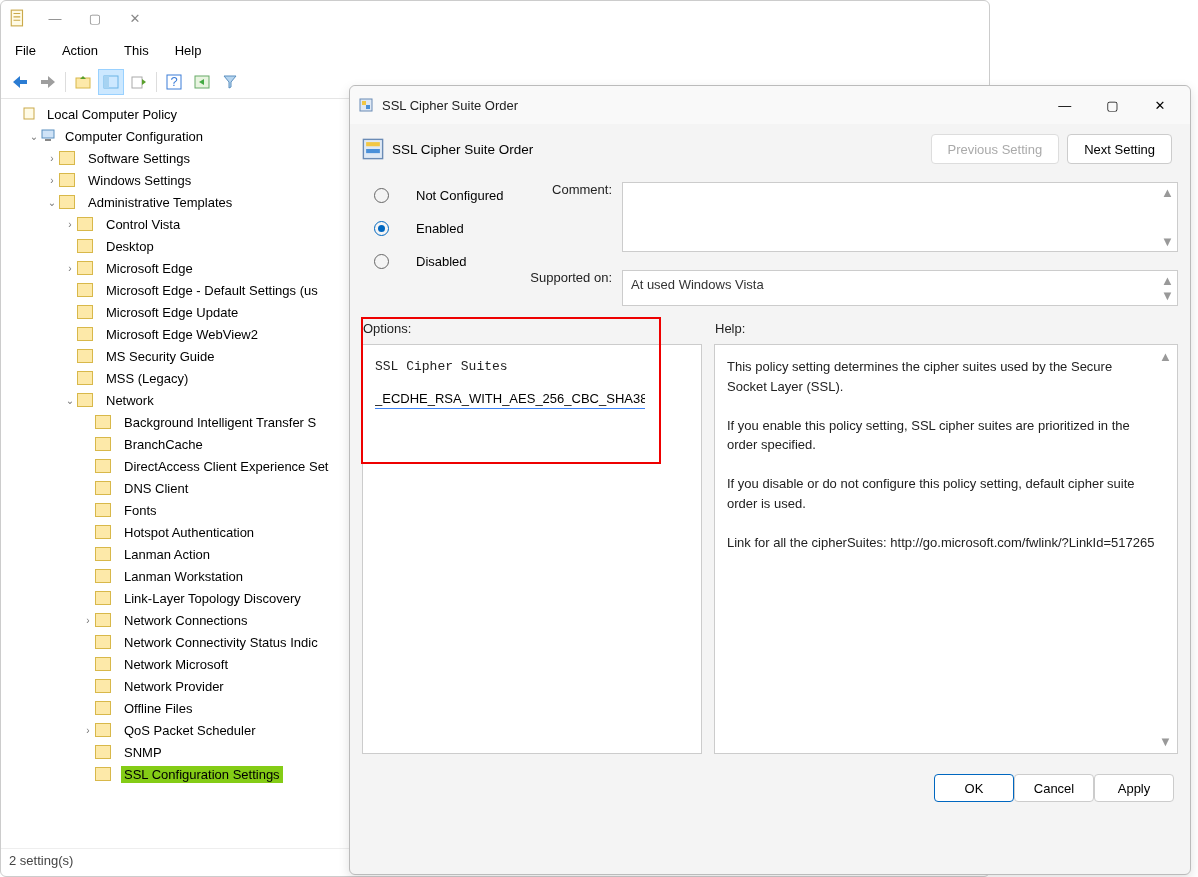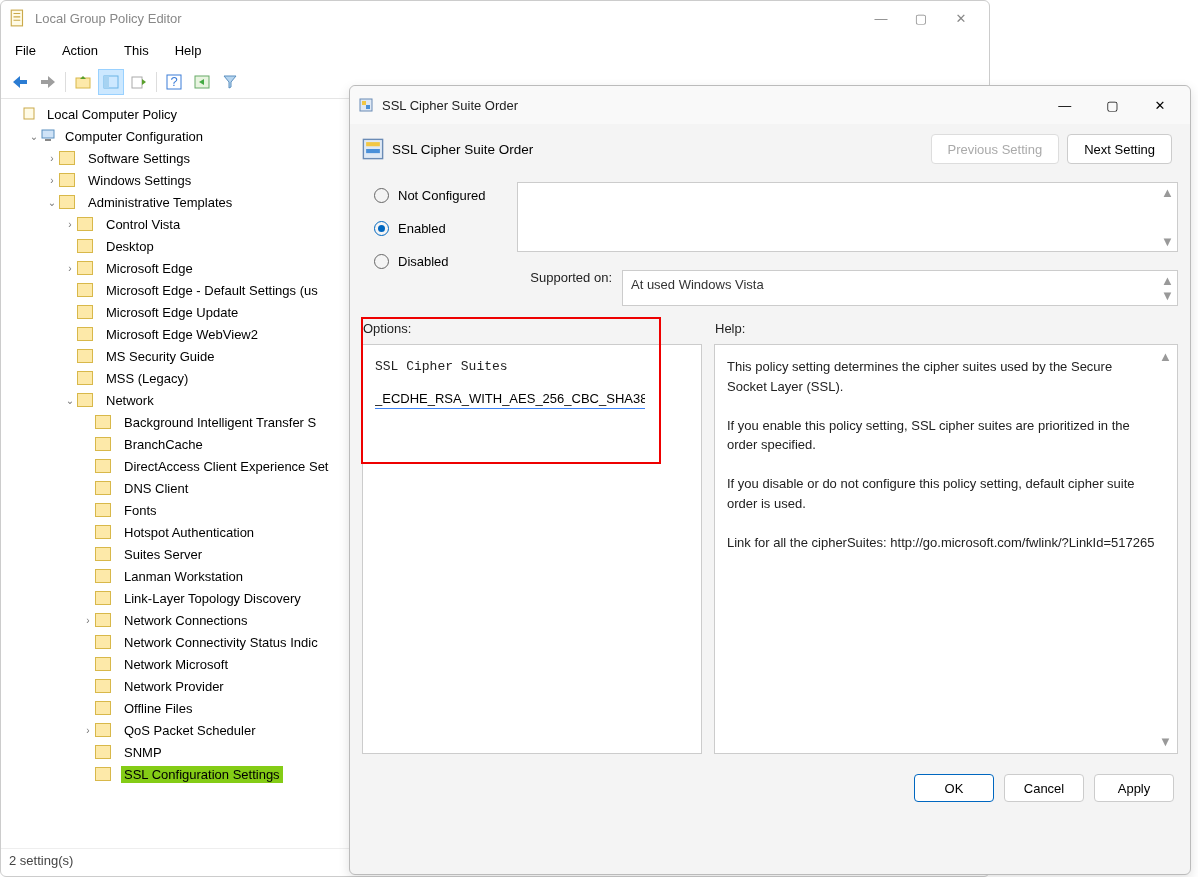--- a/index.html
+++ b/index.html
@@ -35,56 +35,55 @@
 .dialog { position: absolute; left: 349px; top: 85px; width: 842px; height: 790px; border: 1px solid #bbb; border-radius: 6px; background: #f4f4f4; box-shadow: 0 4px 12px rgba(0,0,0,.12); }
 .dtitle { height: 38px; display: flex; align-items: center; padding: 0 8px; background: #f9f9f9; border-radius: 6px 6px 0 0; }
 .dtitle .title { flex: 1; margin-left: 8px; color: #222; }
 .dctrl span { width: 44px; height: 32px; display: inline-flex; align-items: center; justify-content: center; }
 .dheader { display: flex; align-items: center; padding: 10px 18px 18px 12px; }
 .dheader .title { flex:1; font-size: 13.5px; margin-left: 8px; }
 .dheader .navbtn { height: 30px; padding: 0 16px; border: 1px solid #ccc; border-radius: 4px; background: #fff; margin-left: 8px; }
 .dheader .navbtn.disabled { color: #aaa; border-color: #ddd; }
 
 .radios { display: flex; flex-direction: column; gap: 18px; padding: 6px 12px; width: 155px; }
-.radio { display: flex; gap: 9px; }
+.radio { display: flex; gap: 27px; }
 .rcircle { width: 15px; height: 15px; border: 1px solid #666; border-radius: 50%; position: relative; }
 .radio.sel .rcircle { border-color: #0067c0; }
 .radio.sel .rcircle::after { content:""; position:absolute; left:3px; top:3px; width:7px; height:7px; background:#0067c0; border-radius:50%; }
 
 .dmid { display: flex; padding: 0 12px 12px 12px; }
 .lblcol { width: 105px; text-align: right; padding-right: 10px; color: #222; }
 .commentbox { flex:1; height: 70px; border:1px solid #ccc; background:#fff; position:relative; }
 .supportbox { flex:1; height: 36px; border:1px solid #ccc; background:#fff; padding: 6px 8px; color:#333; position:relative; }
 .sbar { position:absolute; right:2px; width: 14px; display:flex; flex-direction:column; justify-content:space-between; color:#999; font-size:10px; }
 
 .panes { display:flex; padding: 0 12px 12px 12px; gap: 12px; }
 .pane { border:1px solid #ccc; background:#fff; height: 410px; position: relative; }
 .pane.left { width: 340px; }
 .pane.right { flex:1; }
 .pane .hdr { position:absolute; top:-24px; left:0; color:#222; }
 .pane .content { padding: 12px; color:#222; line-height: 1.5; }
 .ssl-input { width: 270px; border: none; border-bottom: 1px solid #3b82f6; font-family: inherit; font-size: 13px; padding: 2px 0; color:#000; outline:none; }
 .highlight-box { position:absolute; left:-2px; top:-28px; width: 300px; height: 147px; border: 2px solid #e00; pointer-events:none; }
 
-.dbuttons { display:flex; justify-content:flex-end; gap: 10px; padding: 8px 16px 14px; }
+.dbuttons { display:flex; justify-content:flex-end; gap: 0; padding: 8px 16px 14px; }
 .dbuttons button { height: 28px; width: 80px; border:1px solid #ccc; border-radius:4px; background:#fff; }
 .dbuttons button.primary { border-color: #0067c0; }
 
 .shield-ico { width:16px; height:16px; }
 </style>
 </head>
 <body>
 
 <div class="main-window">
   <div class="titlebar">
     <svg class="icon" viewBox="0 0 16 16">
         <rect x="2" y="1" width="10" height="14" fill="#fffbe6" stroke="#caa94a"></rect>
         <path d="M4 4h6M4 7h6M4 10h6" stroke="#caa94a"></path>
       </svg>
-    <span class="title">Local Group Policy Editor</span>
     <div class="winctrl">
       <span>—</span>
       <span>▢</span>
       <span>✕</span>
     </div>
   </div>
   <div class="menubar">
     <div class="item">File</div>
     <div class="item">Action</div>
     <div class="item">This</div>
@@ -264,21 +263,21 @@
         <div class="row" style="padding-left: 80px;">
           <span class="twisty"></span>
           <span class="fld"></span>
           <span style="width: 5px;"></span>
           <span class="label">Hotspot Authentication</span>
         </div>
         <div class="row" style="padding-left: 80px;">
           <span class="twisty"></span>
           <span class="fld"></span>
           <span style="width: 5px;"></span>
-          <span class="label">Suites Server</span>
+          <span class="label">Lanman Action</span>
         </div>
         <div class="row" style="padding-left: 80px;">
           <span class="twisty"></span>
           <span class="fld"></span>
           <span style="width: 5px;"></span>
           <span class="label">Lanman Workstation</span>
         </div>
         <div class="row" style="padding-left: 80px;">
           <span class="twisty"></span>
           <span class="fld"></span>
@@ -379,20 +378,21 @@
           <span class="rcircle"></span>
           <span>Enabled</span>
         </div>
       <div class="radio">
           <span class="rcircle"></span>
           <span>Disabled</span>
         </div>
     </div>
     <div style="flex:1">
       <div style="display:flex; margin-bottom:18px;">
+        <div class="lblcol">Comment:</div>
         <div class="commentbox">
           <div class="sbar" style="top:2px;bottom:2px;">
               <span>▲</span>
               <span>▼</span>
             </div>
         </div>
       </div>
       <div style="display:flex;">
         <div class="lblcol">Supported on:</div>
         <div class="supportbox">

